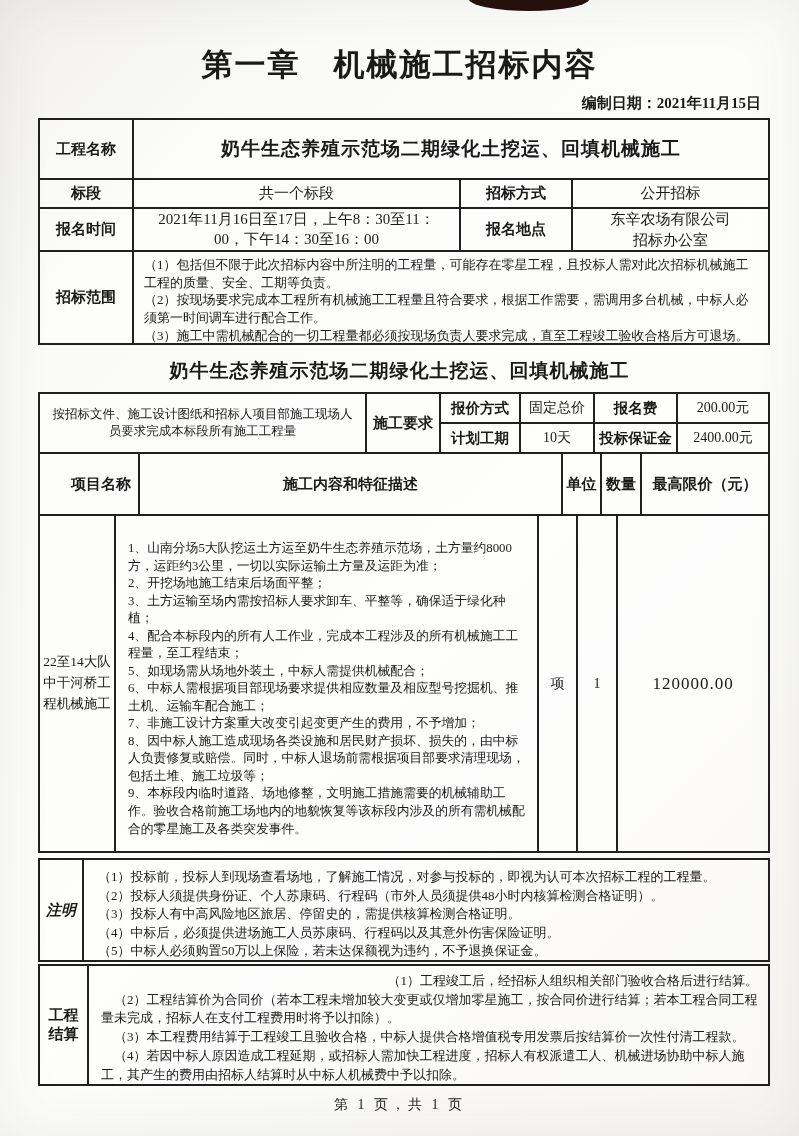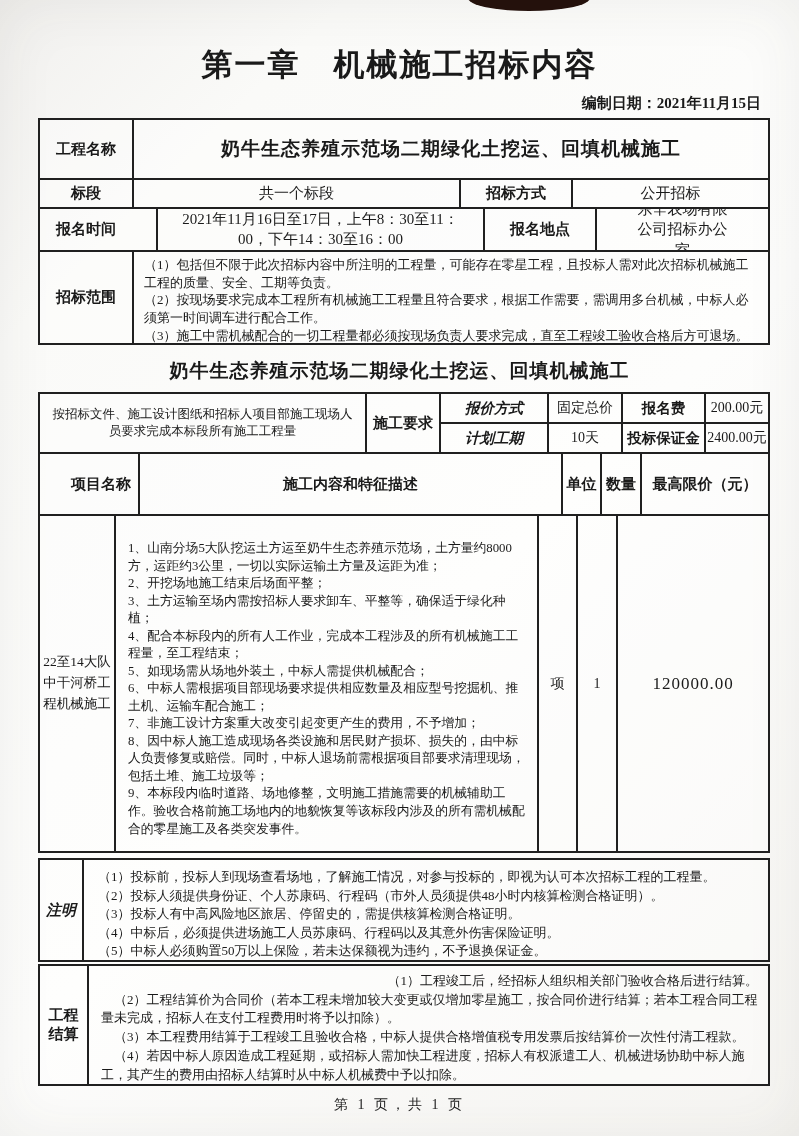--- a/index.html
+++ b/index.html
@@ -28,31 +28,31 @@
   .subrow + .subrow{border-top:2px solid #202020;}
   .subrow .cell + .cell{border-left:2px solid #202020;}
 
   .lbl{font-weight:bold;font-size:15px;line-height:1.25;}
   .w-label{width:92px;flex:none;}
   .flex1{flex:1;}
 
   .project-name{font-size:19px;font-weight:bold;letter-spacing:1px;}
   .w-secval{width:327px;flex:none;font-size:15px;}
   .w-method{width:112px;flex:none;}
-  .time-val{font-size:15px;line-height:1.3;padding:4px 10px;margin-left:24px;}
+  .time-val{font-size:15px;line-height:1.3;padding:4px 10px;}
   .place-val{font-size:15px;line-height:1.35;padding:0 34px;}
 
   .blk{display:block;padding:4px 8px 4px 10px;font-size:13px;line-height:1.36;text-align:left;align-items:flex-start;justify-content:flex-start;}
   .blk p{margin:0;}
 
   .section-title{position:absolute;top:358px;left:0;width:100%;text-align:center;font-size:19px;font-weight:bold;letter-spacing:1px;}
 
   .w-plabel{width:74px;flex:none;}
   .w-req{width:325px;flex:none;font-size:12.5px;line-height:1.4;padding:2px 8px;}
-  .w-quote{width:106px;flex:none;font-style:italic;}
+  .w-quote{width:78px;flex:none;}
   .w-quoteval{width:74px;flex:none;font-size:14px;}
   .w-fee{width:83px;flex:none;}
   .w-feeval{flex:1;font-size:14px;}
   .sub-lbl{font-weight:bold;font-size:14.5px;}
 
   .w-desc{width:423px;flex:none;}
   .w-unit{width:39px;flex:none;}
   .w-qty{width:40px;flex:none;}
   .hdr{font-weight:bold;font-size:15px;}
   .proj-cell{font-size:13.5px;line-height:1.55;padding:0 2px;}

